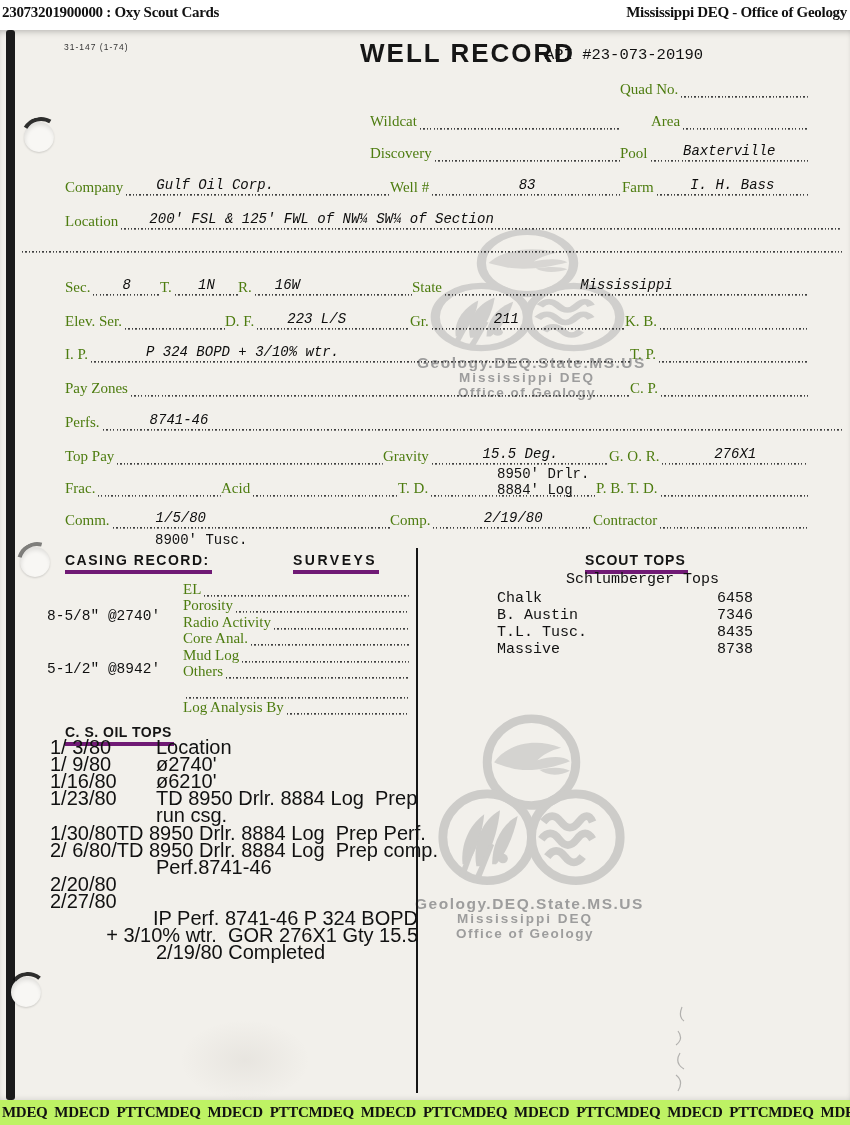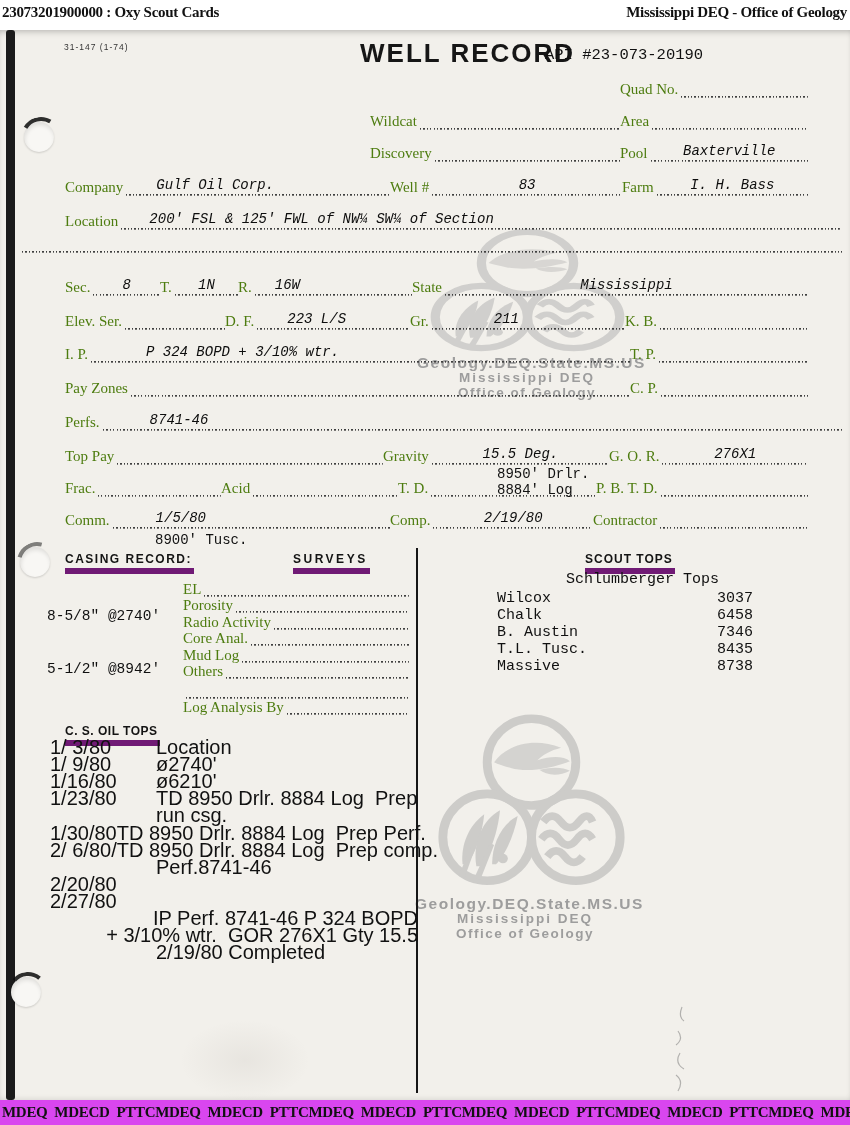--- a/index.html
+++ b/index.html
@@ -2,21 +2,21 @@
 <html><head>
 <meta charset="utf-8">
 <style>
   html,body{margin:0;padding:0;background:#fff;}
   .page{position:relative;width:850px;height:1125px;background:#ffffff;overflow:hidden;
         font-family:"Liberation Serif",serif;color:#111;}
   
   .topbar{position:absolute;top:0;left:0;width:850px;height:30px;background:#fff;z-index:5;}
   .topbar .tleft{position:absolute;left:2px;top:4px;font-weight:bold;font-size:15px;letter-spacing:-0.3px;}
   .topbar .tright{position:absolute;right:3px;top:4px;font-weight:bold;font-size:15px;letter-spacing:-0.3px;}
-  .botbar{position:absolute;left:0;top:1100px;width:850px;height:25px;background:#d946ef;z-index:5;
+  .botbar{position:absolute;left:0;top:1100px;width:850px;height:25px;background:#bef264;z-index:5;
           display:flex;justify-content:space-between;align-items:center;padding:2px 2px;box-sizing:border-box;}
   .botbar span{font-weight:bold;font-size:15px;letter-spacing:-0.3px;white-space:pre;}
   
   .scan{position:absolute;top:30px;left:0;width:850px;height:1070px;background:#f2f0eb;
         box-shadow:inset 0 5px 7px -4px rgba(0,0,0,.28), inset 0 -4px 6px -4px rgba(0,0,0,.14);}
   .edge{position:absolute;left:6px;top:0;width:9px;height:100%;background:#1b1b1b;border-radius:3px;z-index:2;}
   .hole{position:absolute;width:30px;height:30px;border-radius:50%;background:#f8f7f4;z-index:3;
         box-shadow:0 1px 2px rgba(0,0,0,.15), inset 1px 3px 4px rgba(0,0,0,.10);}
   .hole::before{content:"";position:absolute;top:-5px;left:-3px;width:32px;height:32px;border-radius:50%;
         border:4px solid transparent;border-top-color:rgba(12,12,12,.85);transform:rotate(-14deg);}
@@ -33,22 +33,22 @@
   .fld{display:flex;align-items:flex-end;}
   .grow{flex:1;}
   .lbl{font-size:15px;color:#4d7c0f;white-space:nowrap;padding-right:3px;line-height:17px;}
   .line{flex:1;position:relative;height:18px;
         background:repeating-linear-gradient(90deg,#3f3f3f 0 1.3px,transparent 1.3px 3.4px) bottom/100% 1.7px no-repeat;}
   .val{position:absolute;left:0;right:0;bottom:3px;text-align:center;font-family:"Liberation Mono",monospace;
        font-size:14px;white-space:pre;color:#0d0d0d;}
   .floatv{position:absolute;font-family:"Liberation Mono",monospace;font-size:14px;white-space:pre;z-index:2;}
   
   .divider{position:absolute;left:416px;top:518px;width:2px;height:545px;background:#161616;z-index:2;}
-  .shead{position:absolute;font-family:"Liberation Sans",sans-serif;font-weight:bold;font-size:12px;
-         letter-spacing:1.5px;color:#141414;border-bottom:6px solid #701a75;padding:0 2px 2px 0;z-index:2;white-space:nowrap;}
+  .shead{position:absolute;font-family:"Liberation Sans",sans-serif;font-weight:bold;font-size:14px;
+         letter-spacing:1.5px;color:#141414;border-bottom:4px solid #701a75;padding:0 2px 2px 0;z-index:2;white-space:nowrap;}
   .caslist{position:absolute;left:47px;top:543px;z-index:2;font-size:14.5px;line-height:17.5px;}
   .surveys{position:absolute;left:183px;top:550px;width:226px;z-index:2;}
   .srow{display:flex;align-items:flex-end;height:16.5px;}
   .srow .lbl{font-size:15px;line-height:15px;}
   .gap{margin-top:3px;}
   .stoprows{position:absolute;left:497px;top:560px;width:268px;z-index:2;}
   .strow{display:flex;height:17px;font-family:"Liberation Mono",monospace;font-size:15px;white-space:pre;}
   .strow .nm{flex:1;}
   .strow .dp{width:48px;}
   .schlum{position:absolute;left:566px;top:541px;font-size:15px;z-index:2;}
@@ -153,21 +153,21 @@
     <div class="ftitle">WELL RECORD</div>
     <div class="fapi mono">API #23-073-20190</div>
 
     <div class="frow" style="top:48px;left:620px;right:42px;">
       <div class="fld grow">
           <span class="lbl">Quad No.</span>
           <span class="line"></span>
         </div>
     </div>
 
-    <div class="frow" style="top:80px;left:370px;right:42px;">
+    <div class="frow" style="top:80px;left:370px;right:42px;gap:31px;">
       <div class="fld" style="width:250px;">
           <span class="lbl">Wildcat</span>
           <span class="line"></span>
         </div>
       <div class="fld grow">
           <span class="lbl">Area</span>
           <span class="line"></span>
         </div>
     </div>
 
@@ -404,21 +404,20 @@
         </div>
       <div class="srow">
           <span class="lbl">Log Analysis By</span>
           <span class="line"></span>
         </div>
     </div>
 
     <div class="shead" style="left:585px;top:522px;letter-spacing:1px;">SCOUT TOPS</div>
     <div class="schlum mono">Schlumberger Tops</div>
     <div class="stoprows">
-      <div class="strow"><span class="nm">Wilcox</span><span class="dp">3037</span></div>
       <div class="strow"><span class="nm">Chalk</span><span class="dp">6458</span></div>
       <div class="strow"><span class="nm">B. Austin</span><span class="dp">7346</span></div>
       <div class="strow"><span class="nm">T.L. Tusc.</span><span class="dp">8435</span></div>
       <div class="strow"><span class="nm">Massive</span><span class="dp">8738</span></div>
     </div>
 
     <div class="shead" style="left:65px;top:694px;letter-spacing:0.5px;">C. S. OIL TOPS</div>
     <div class="cslist">
       <div class="csrow"><span class="dt">1/ 3/80</span><span class="tx">Location</span></div>
       <div class="csrow"><span class="dt">1/ 9/80</span><span class="tx">ø2740'</span></div>

